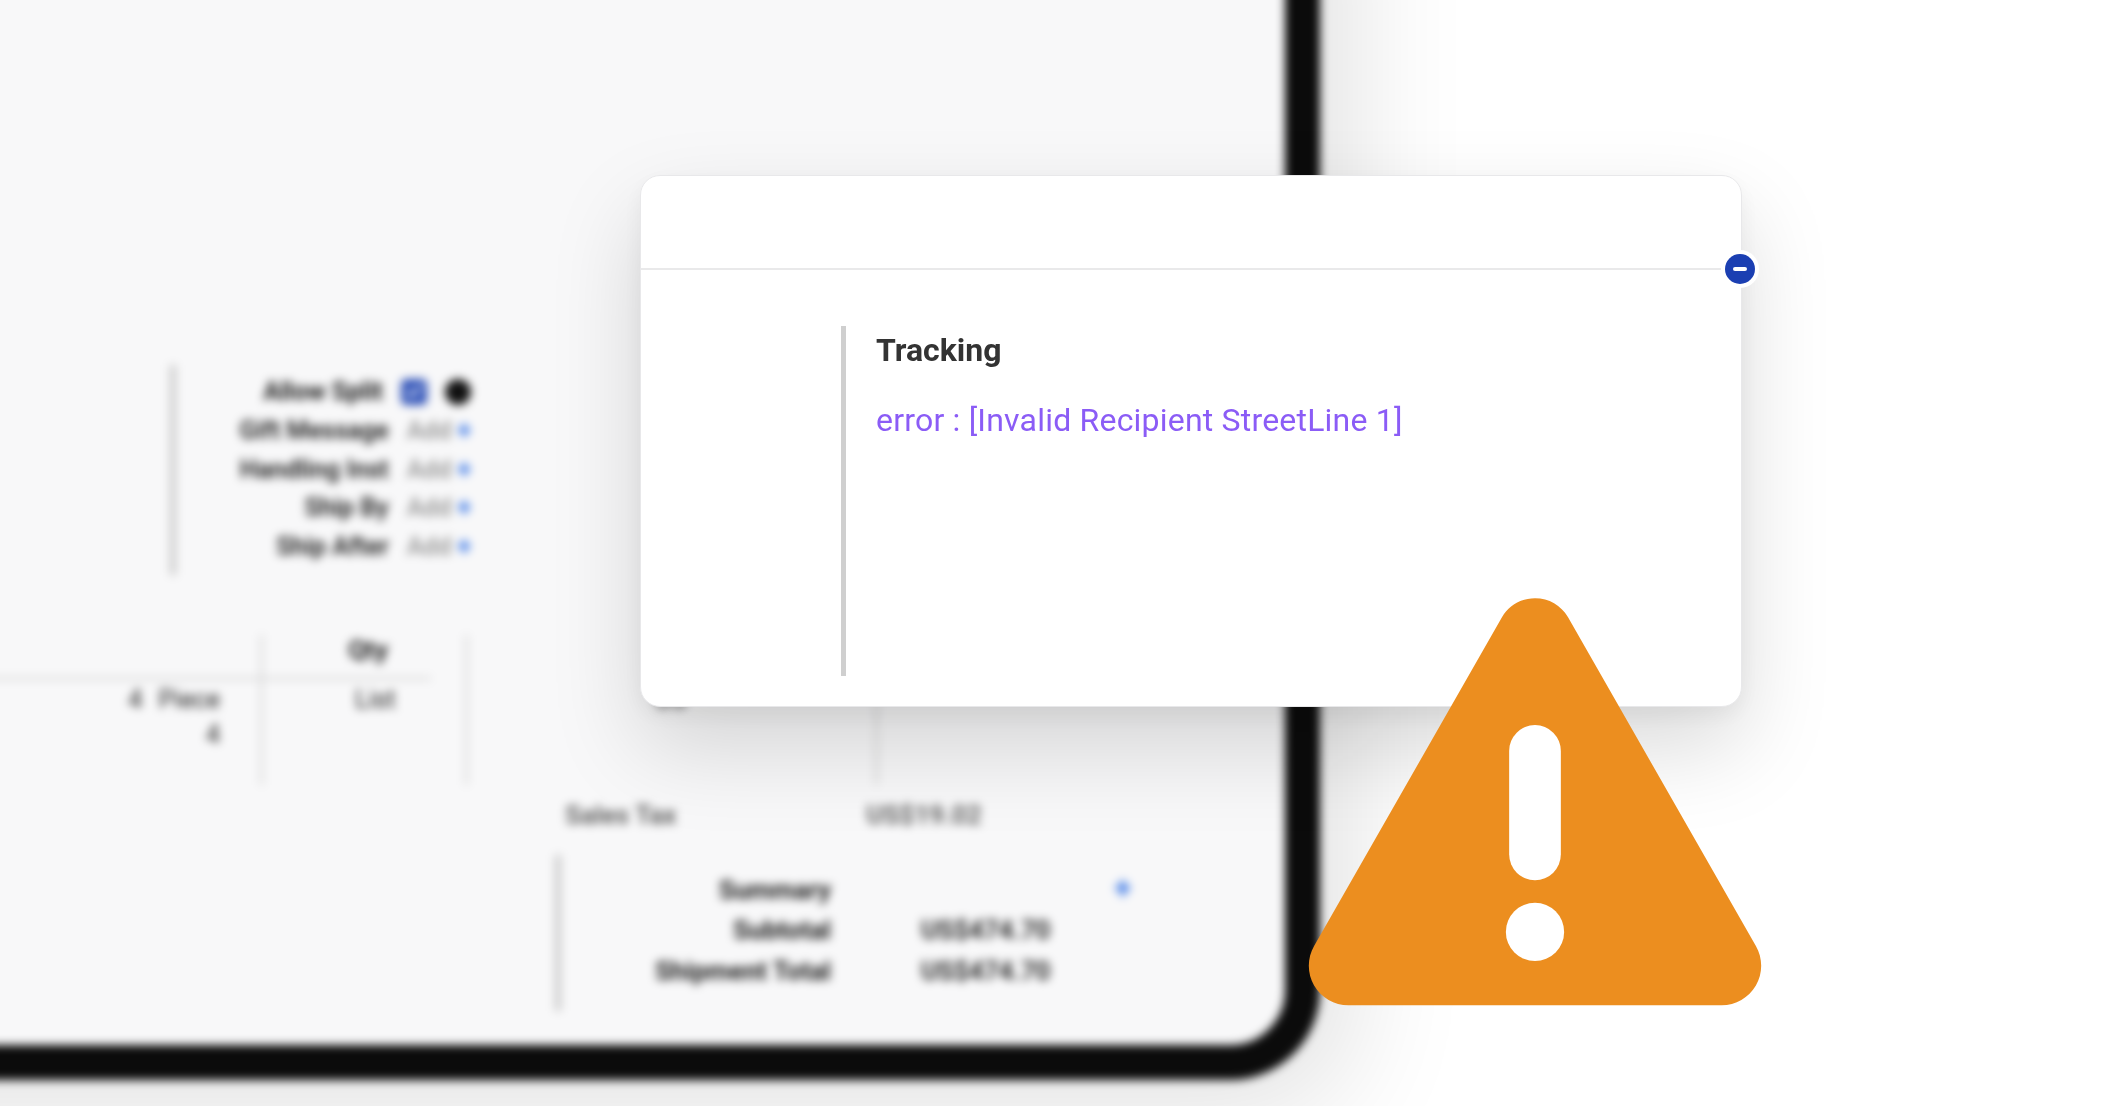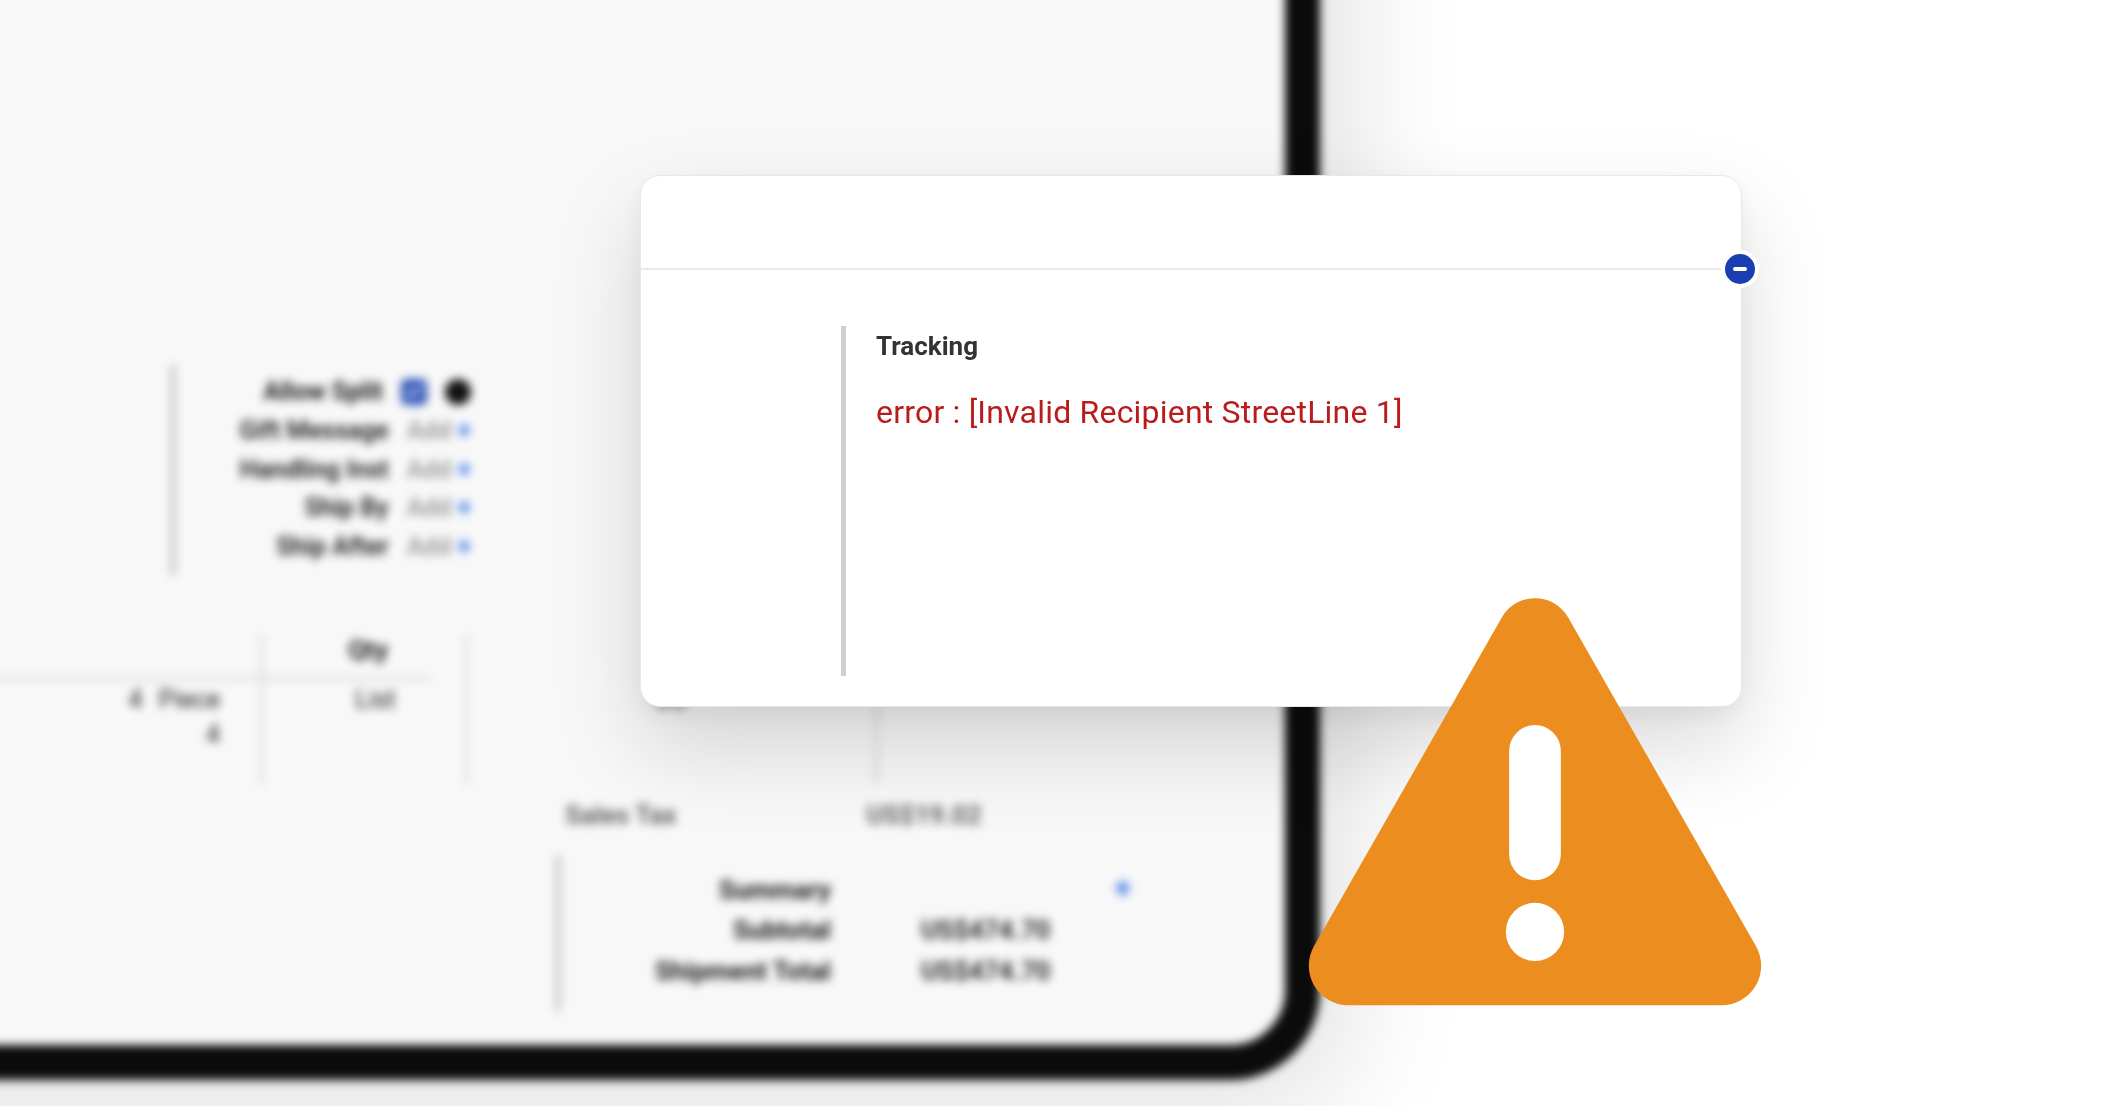--- a/index.html
+++ b/index.html
@@ -117,24 +117,24 @@
     cursor:pointer;
   }
   .card-minus div{width:14px;height:4px;background:#fff;border-radius:2px;}
 
   .card-body{
     position:absolute;left:200px;top:150px;right:30px;bottom:30px;
     border-left:5px solid #cfcfcf;
     padding:5px 0 0 30px;
   }
   .card-title{
-    font-size:26px;font-weight:700;color:#333;margin:0 0 14px;
+    font-size:32px;font-weight:700;color:#333;margin:0 0 14px;
   }
   .card-msg{
-    font-size:32px;color:#b91c1c;letter-spacing:.2px;
+    font-size:32px;color:#8b5cf6;letter-spacing:.2px;
   }
 
   
   .warn{
     position:absolute;
     left:1300px;top:570px;
     width:470px;height:470px;
     pointer-events:none;
   }
   .warn svg{width:100%;height:100%;display:block;}

